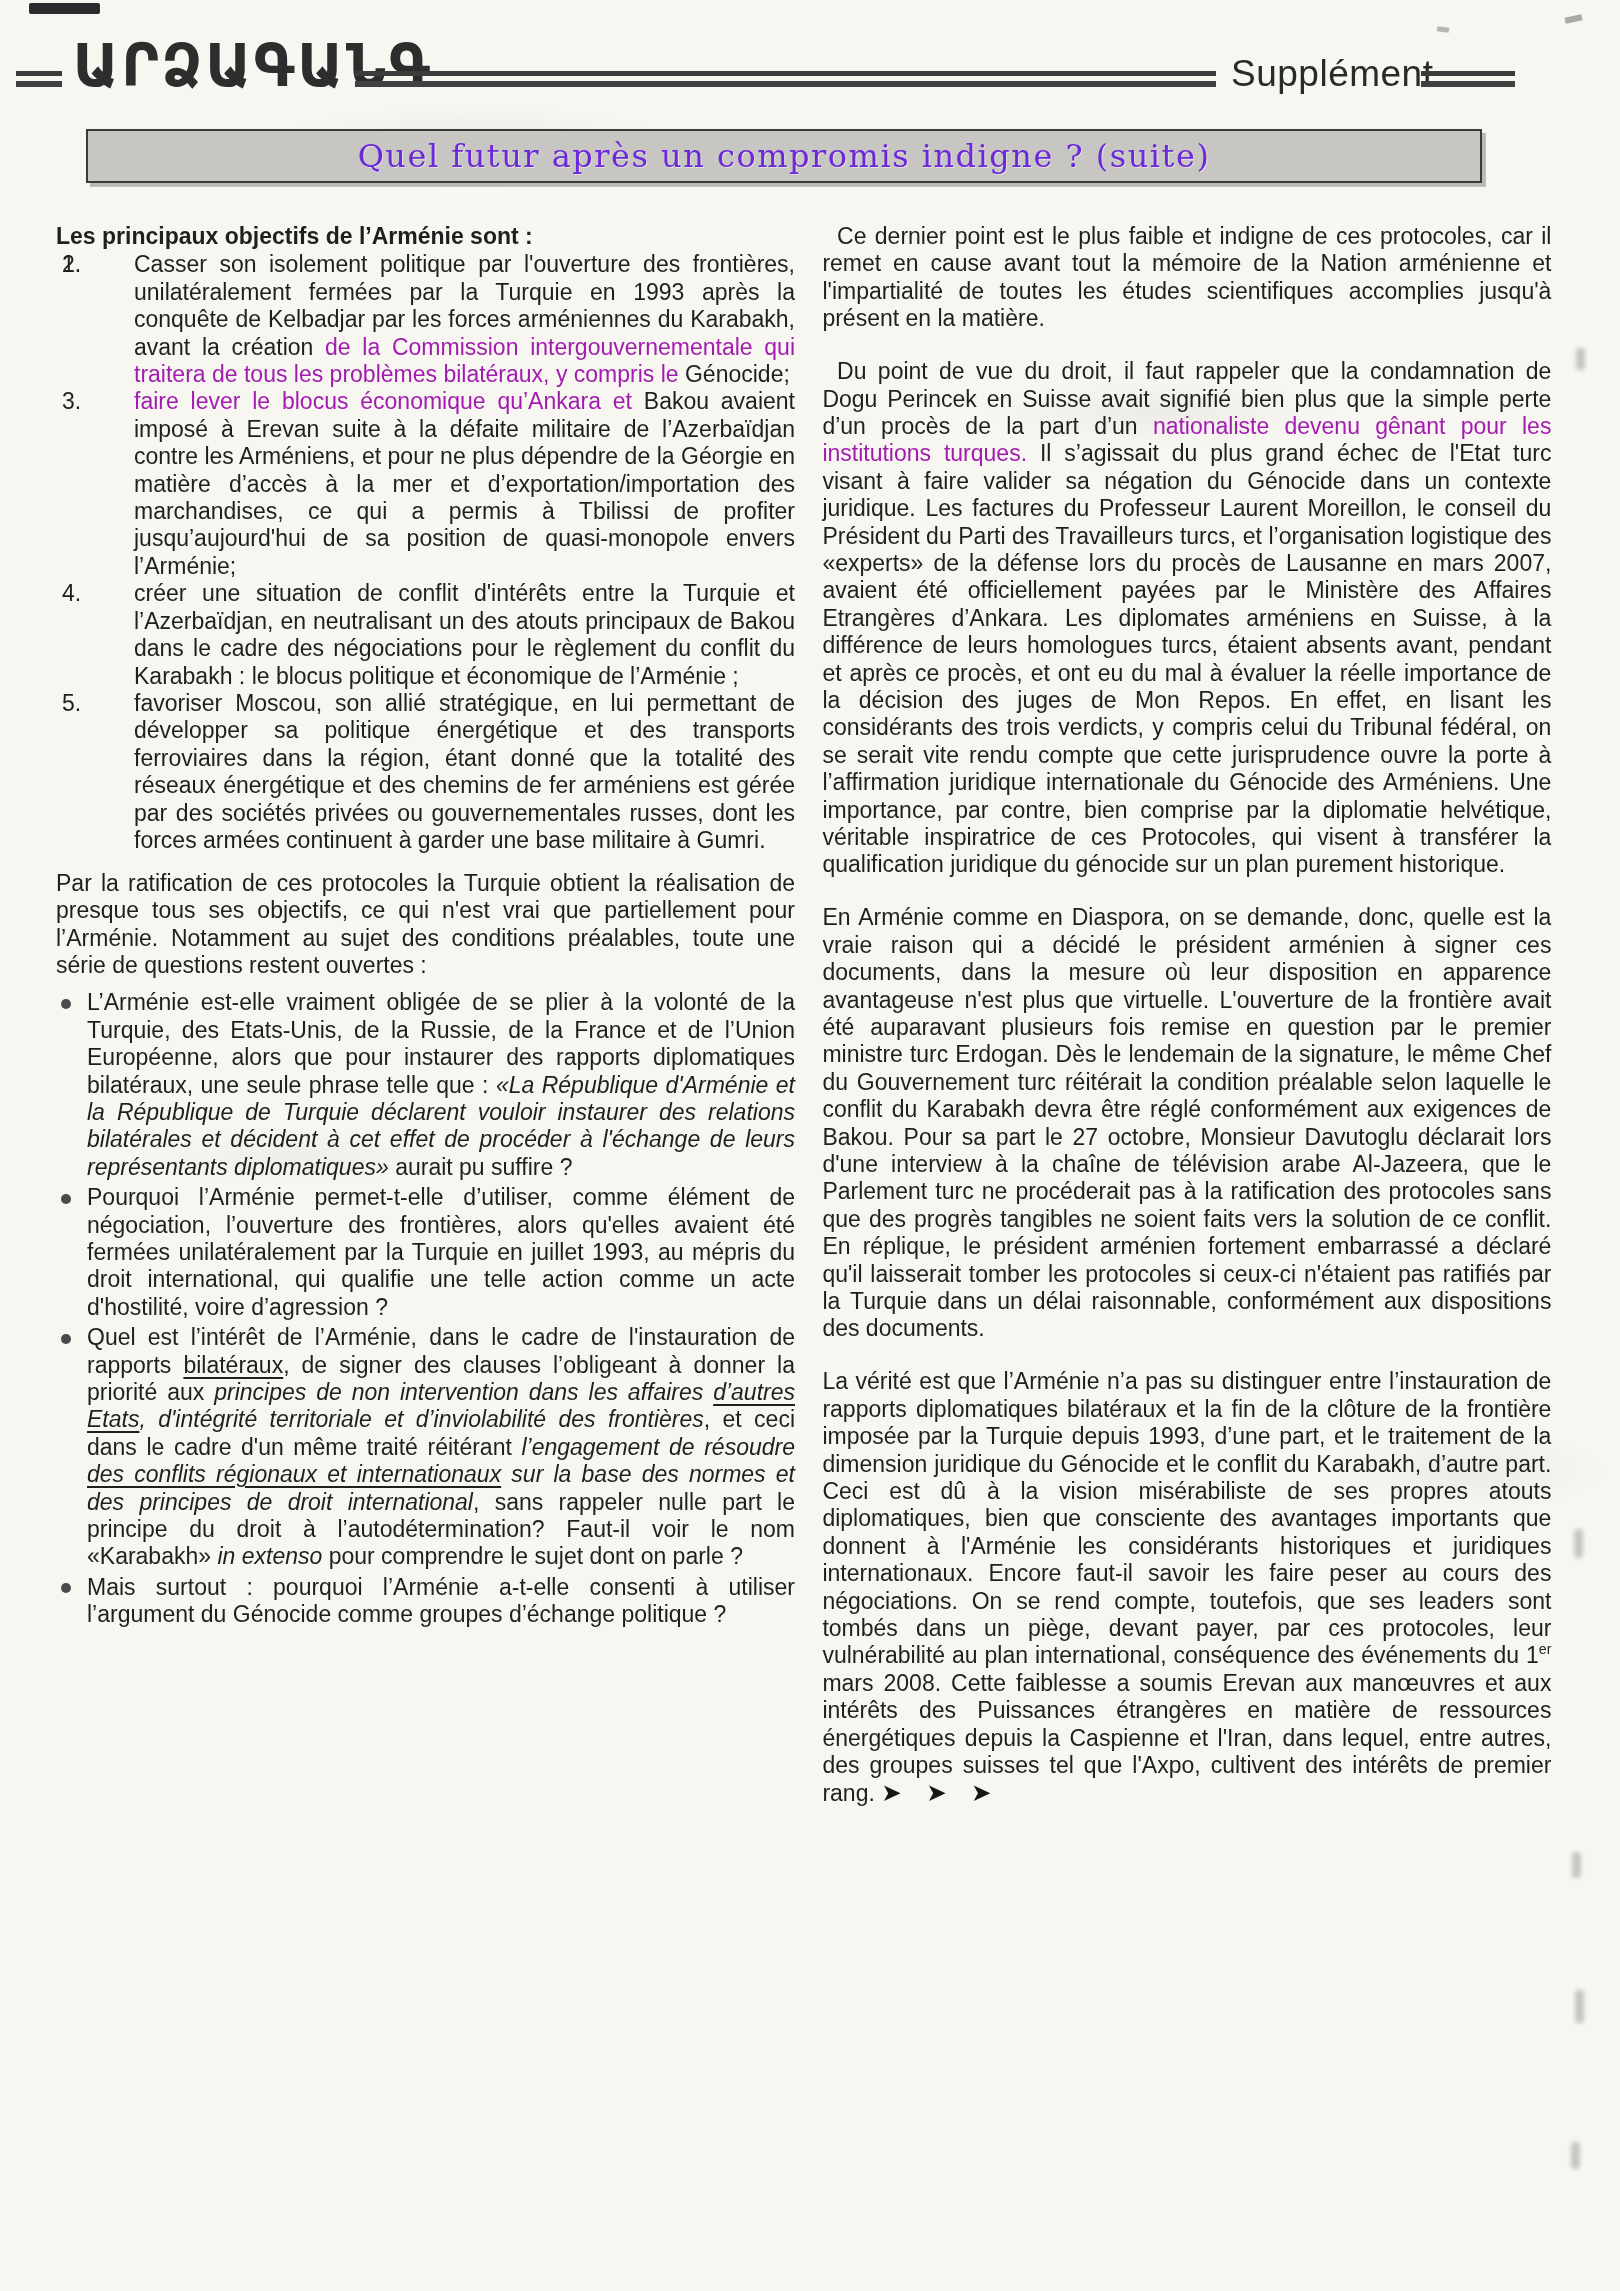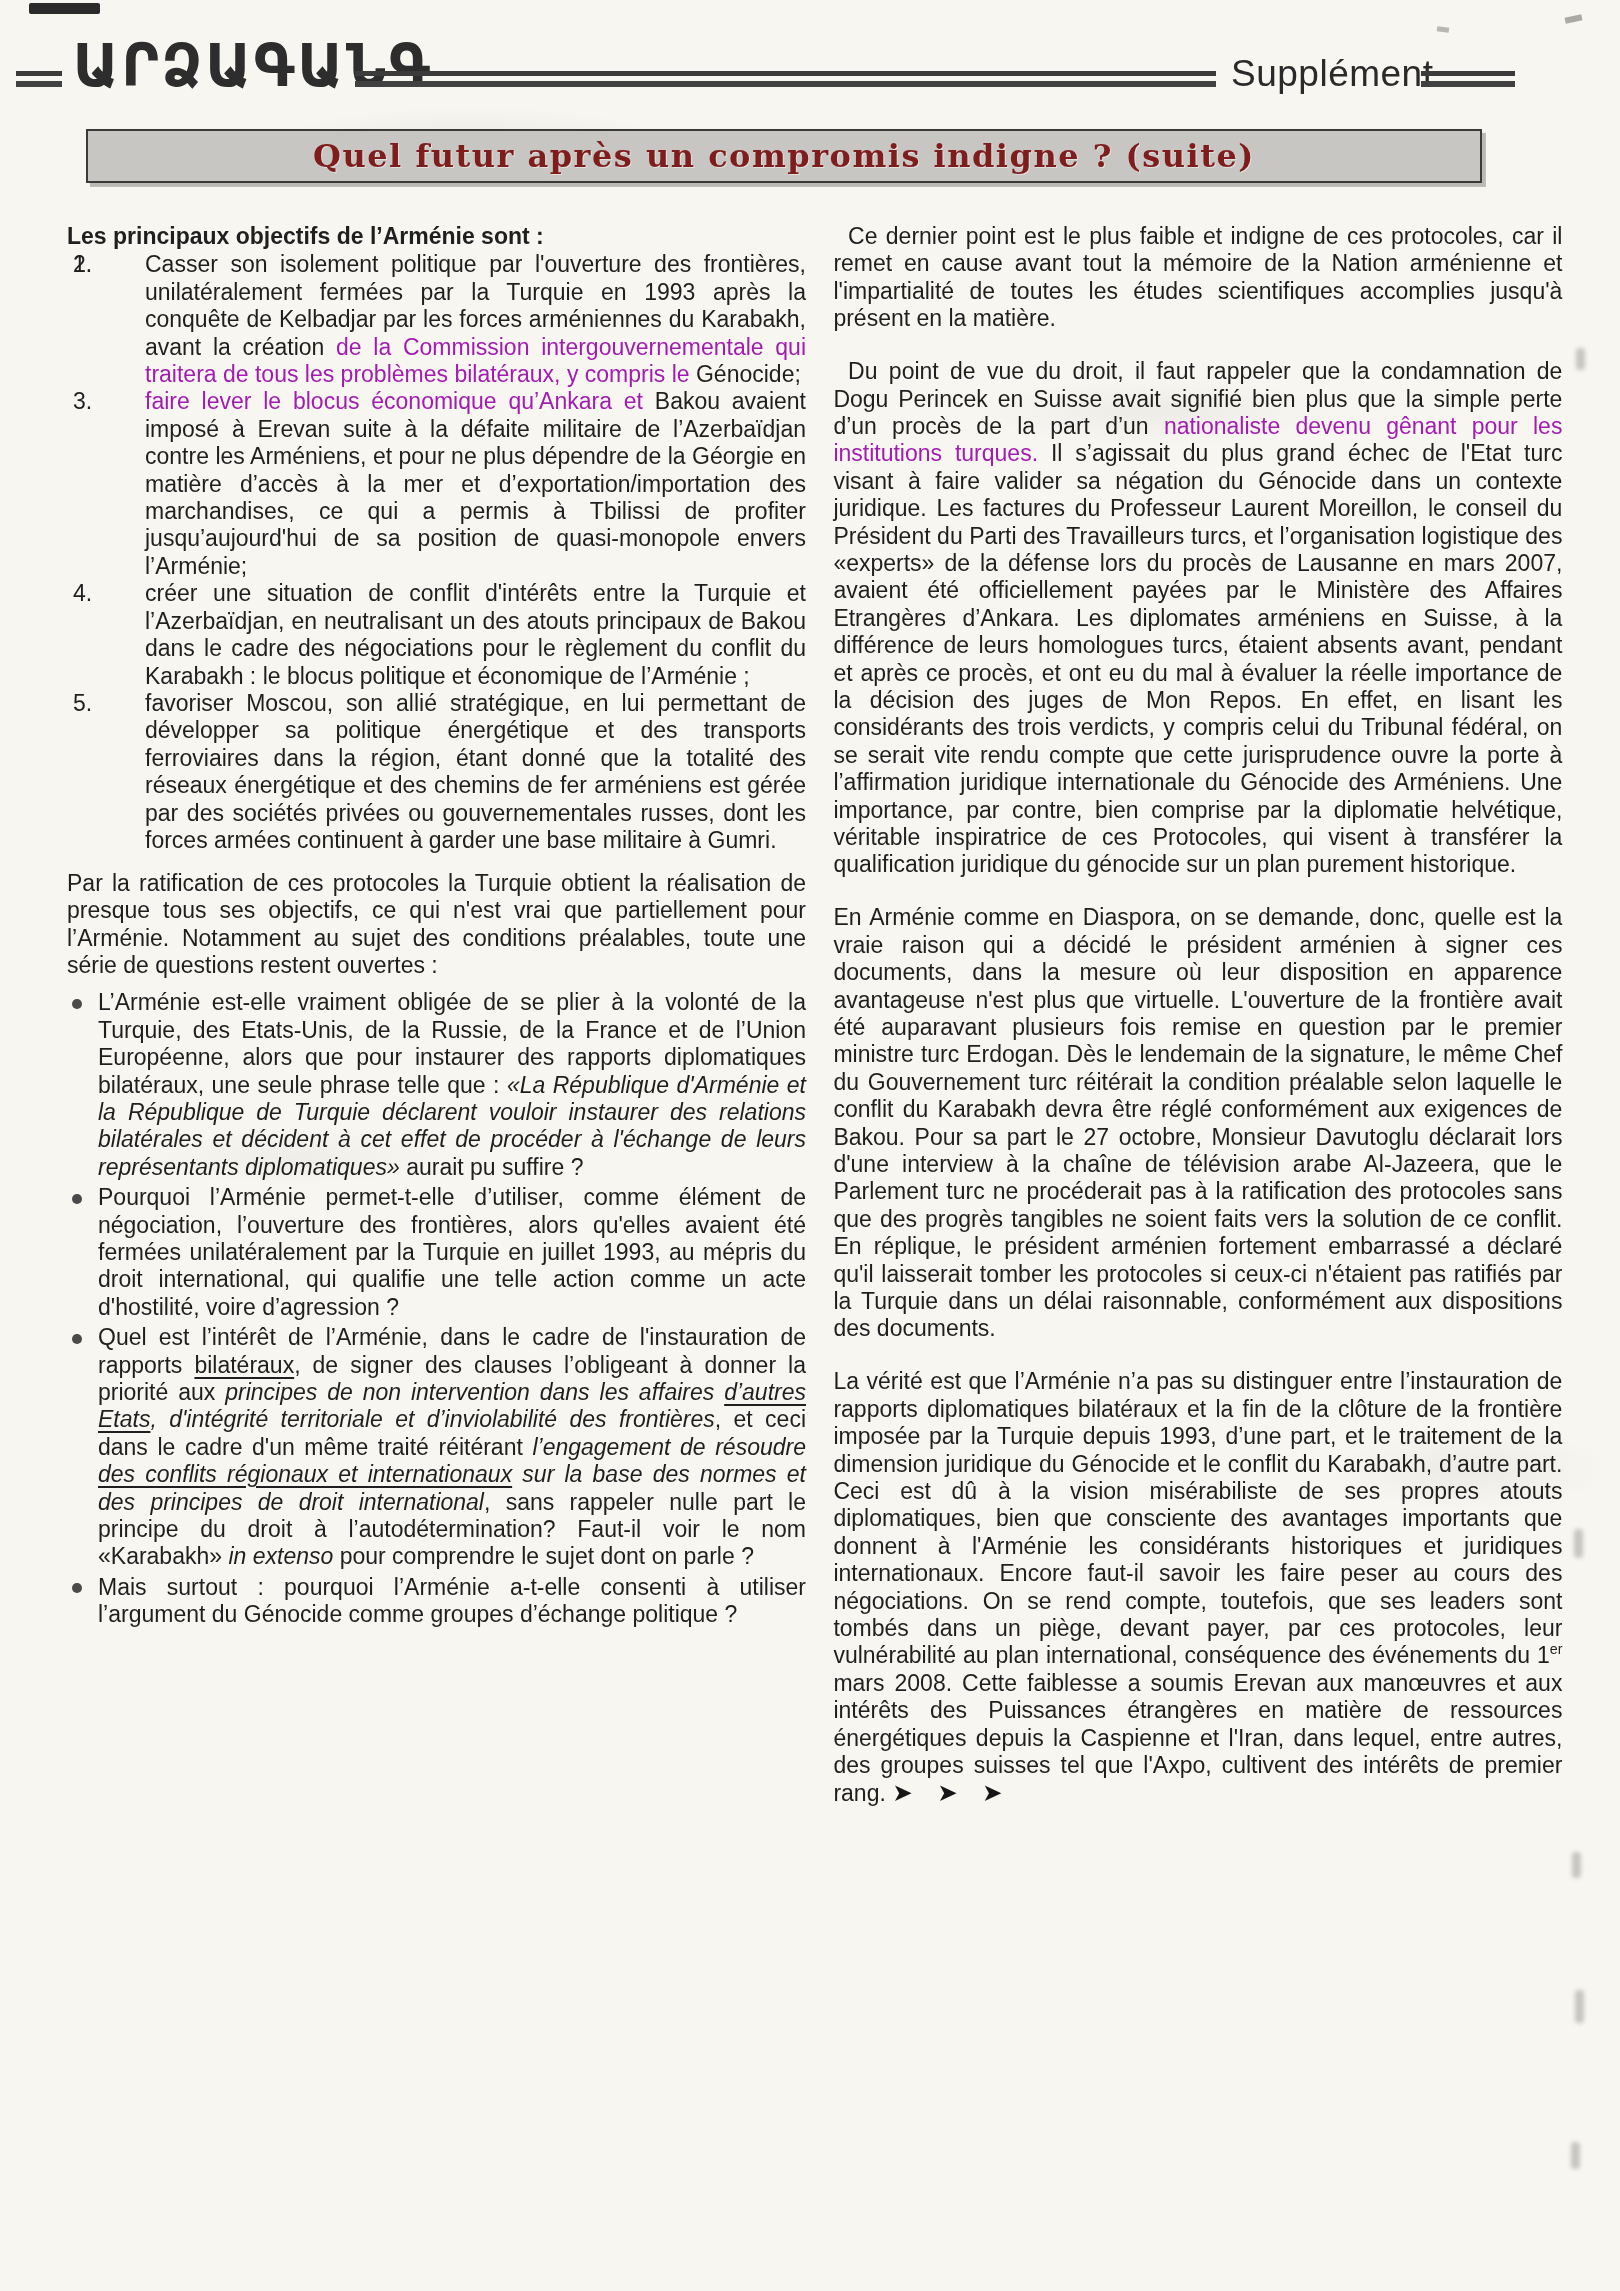--- a/index.html
+++ b/index.html
@@ -36,29 +36,29 @@
   }
 
   
   .banner{
     position:absolute;left:86px;top:129px;width:1396px;height:54px;
     background:#c7c6c3;border:2.9px solid #3a3a3a;box-sizing:border-box;
     box-shadow:3.9px 3.9px 0 rgba(110,110,108,.45);
     display:flex;align-items:center;justify-content:center;
   }
   .banner-title{
-    font-family:"DejaVu Serif", serif;font-weight:700;
-    font-size:32px;color:#7f1d1d;letter-spacing:1.5px;
+    font-family:"DejaVu Serif", serif;font-weight:400;
+    font-size:32px;color:#6d28d9;letter-spacing:1.5px;
     text-shadow:1px 1px 0 rgba(255,255,255,.45);
     white-space:nowrap;
   }
 
   
   .columns{
-    position:absolute;left:67px;top:223px;width:1496px;
+    position:absolute;left:56px;top:223px;width:1496px;
     display:flex;gap:27.4px;
     font-size:23px;line-height:27.4px;text-align:justify;
   }
   .column{box-sizing:border-box;}
   .column.left{width:739px;}
   .column.right{width:729px;}
 
   .col-heading{font-weight:700;margin-bottom:1px;text-align:left;}
   .num-item{position:relative;padding-left:78px;}
   .num-item .num{position:absolute;left:5.9px;top:0;}

